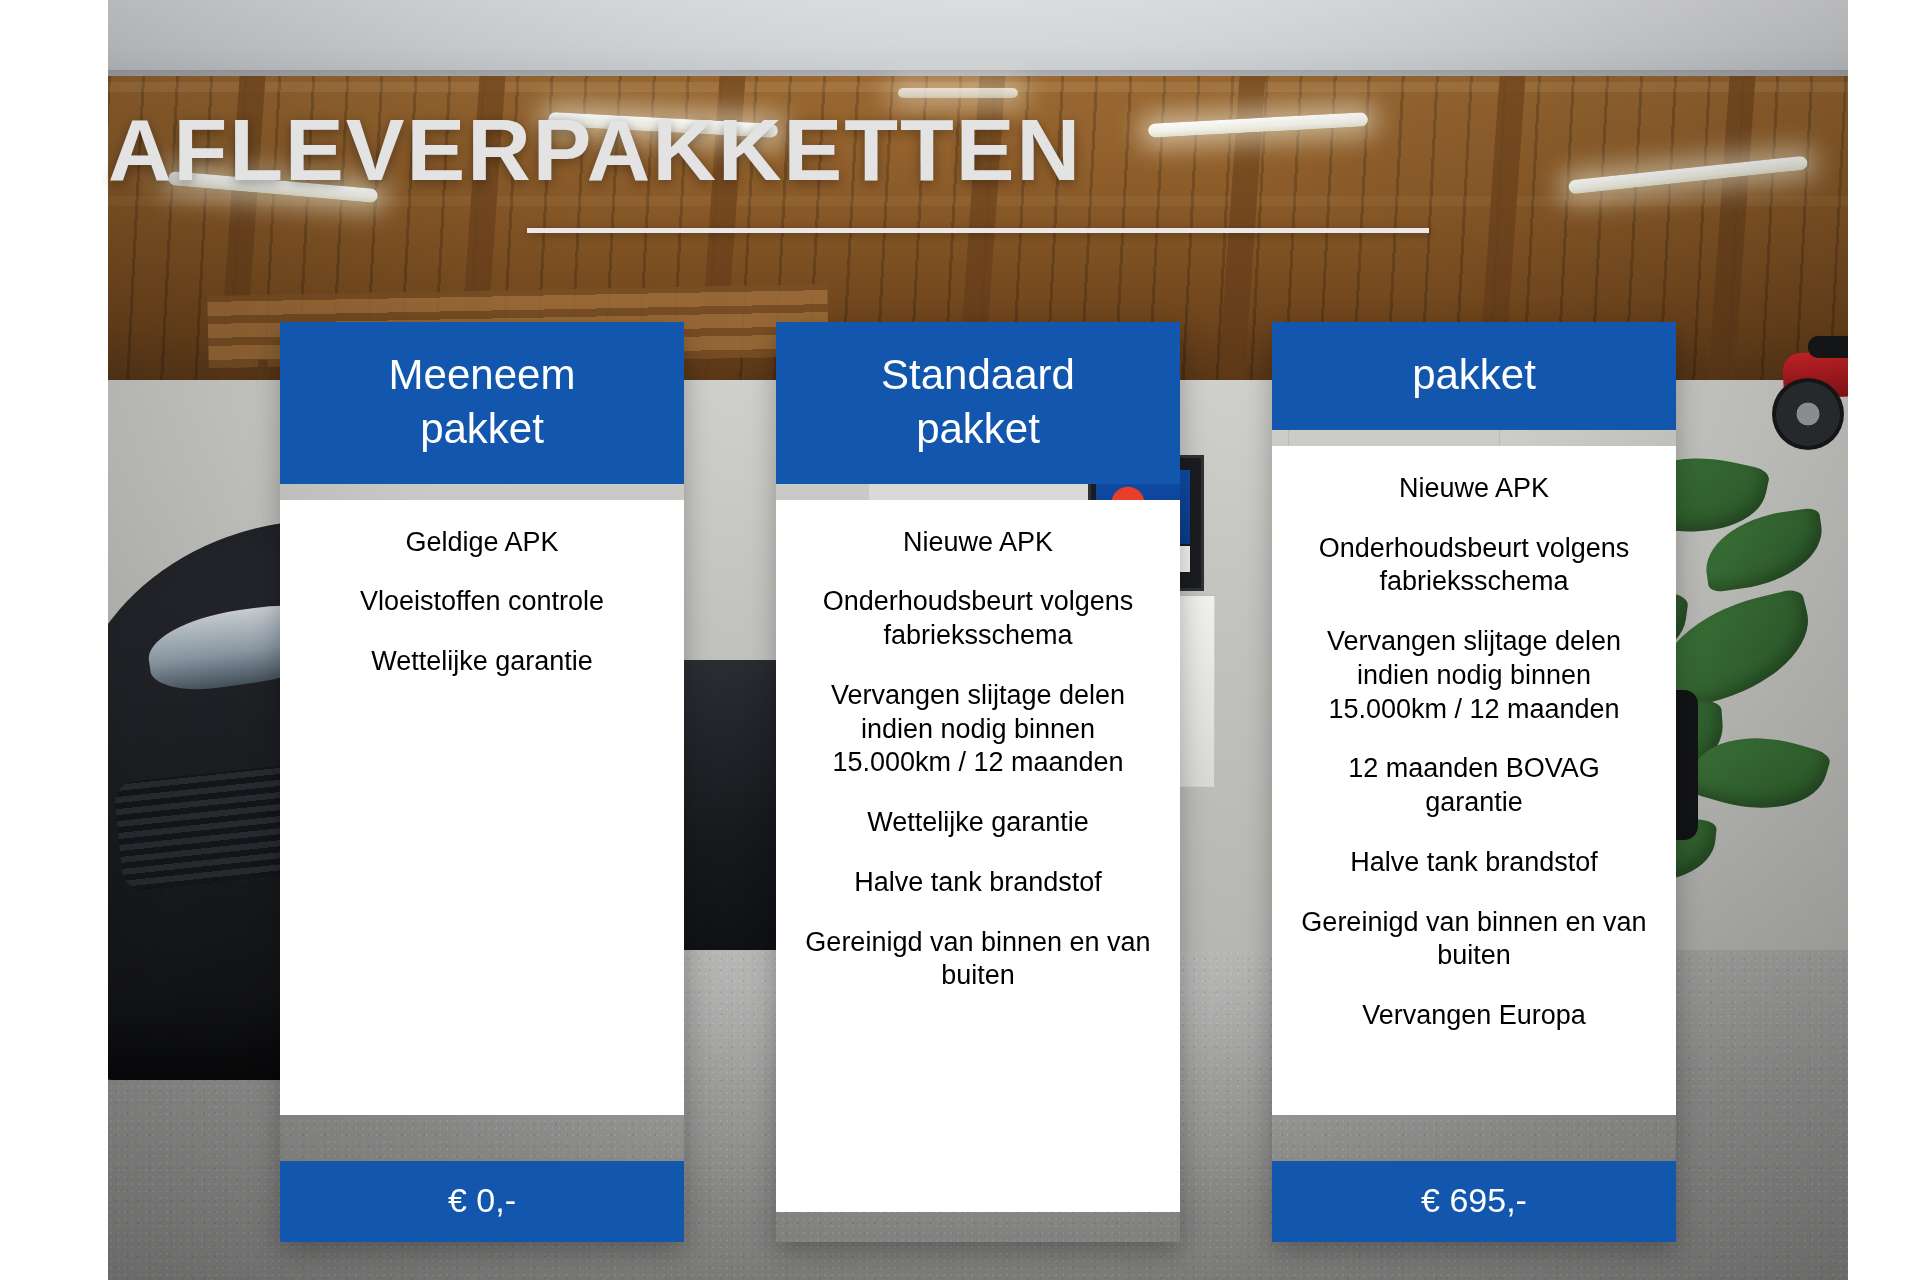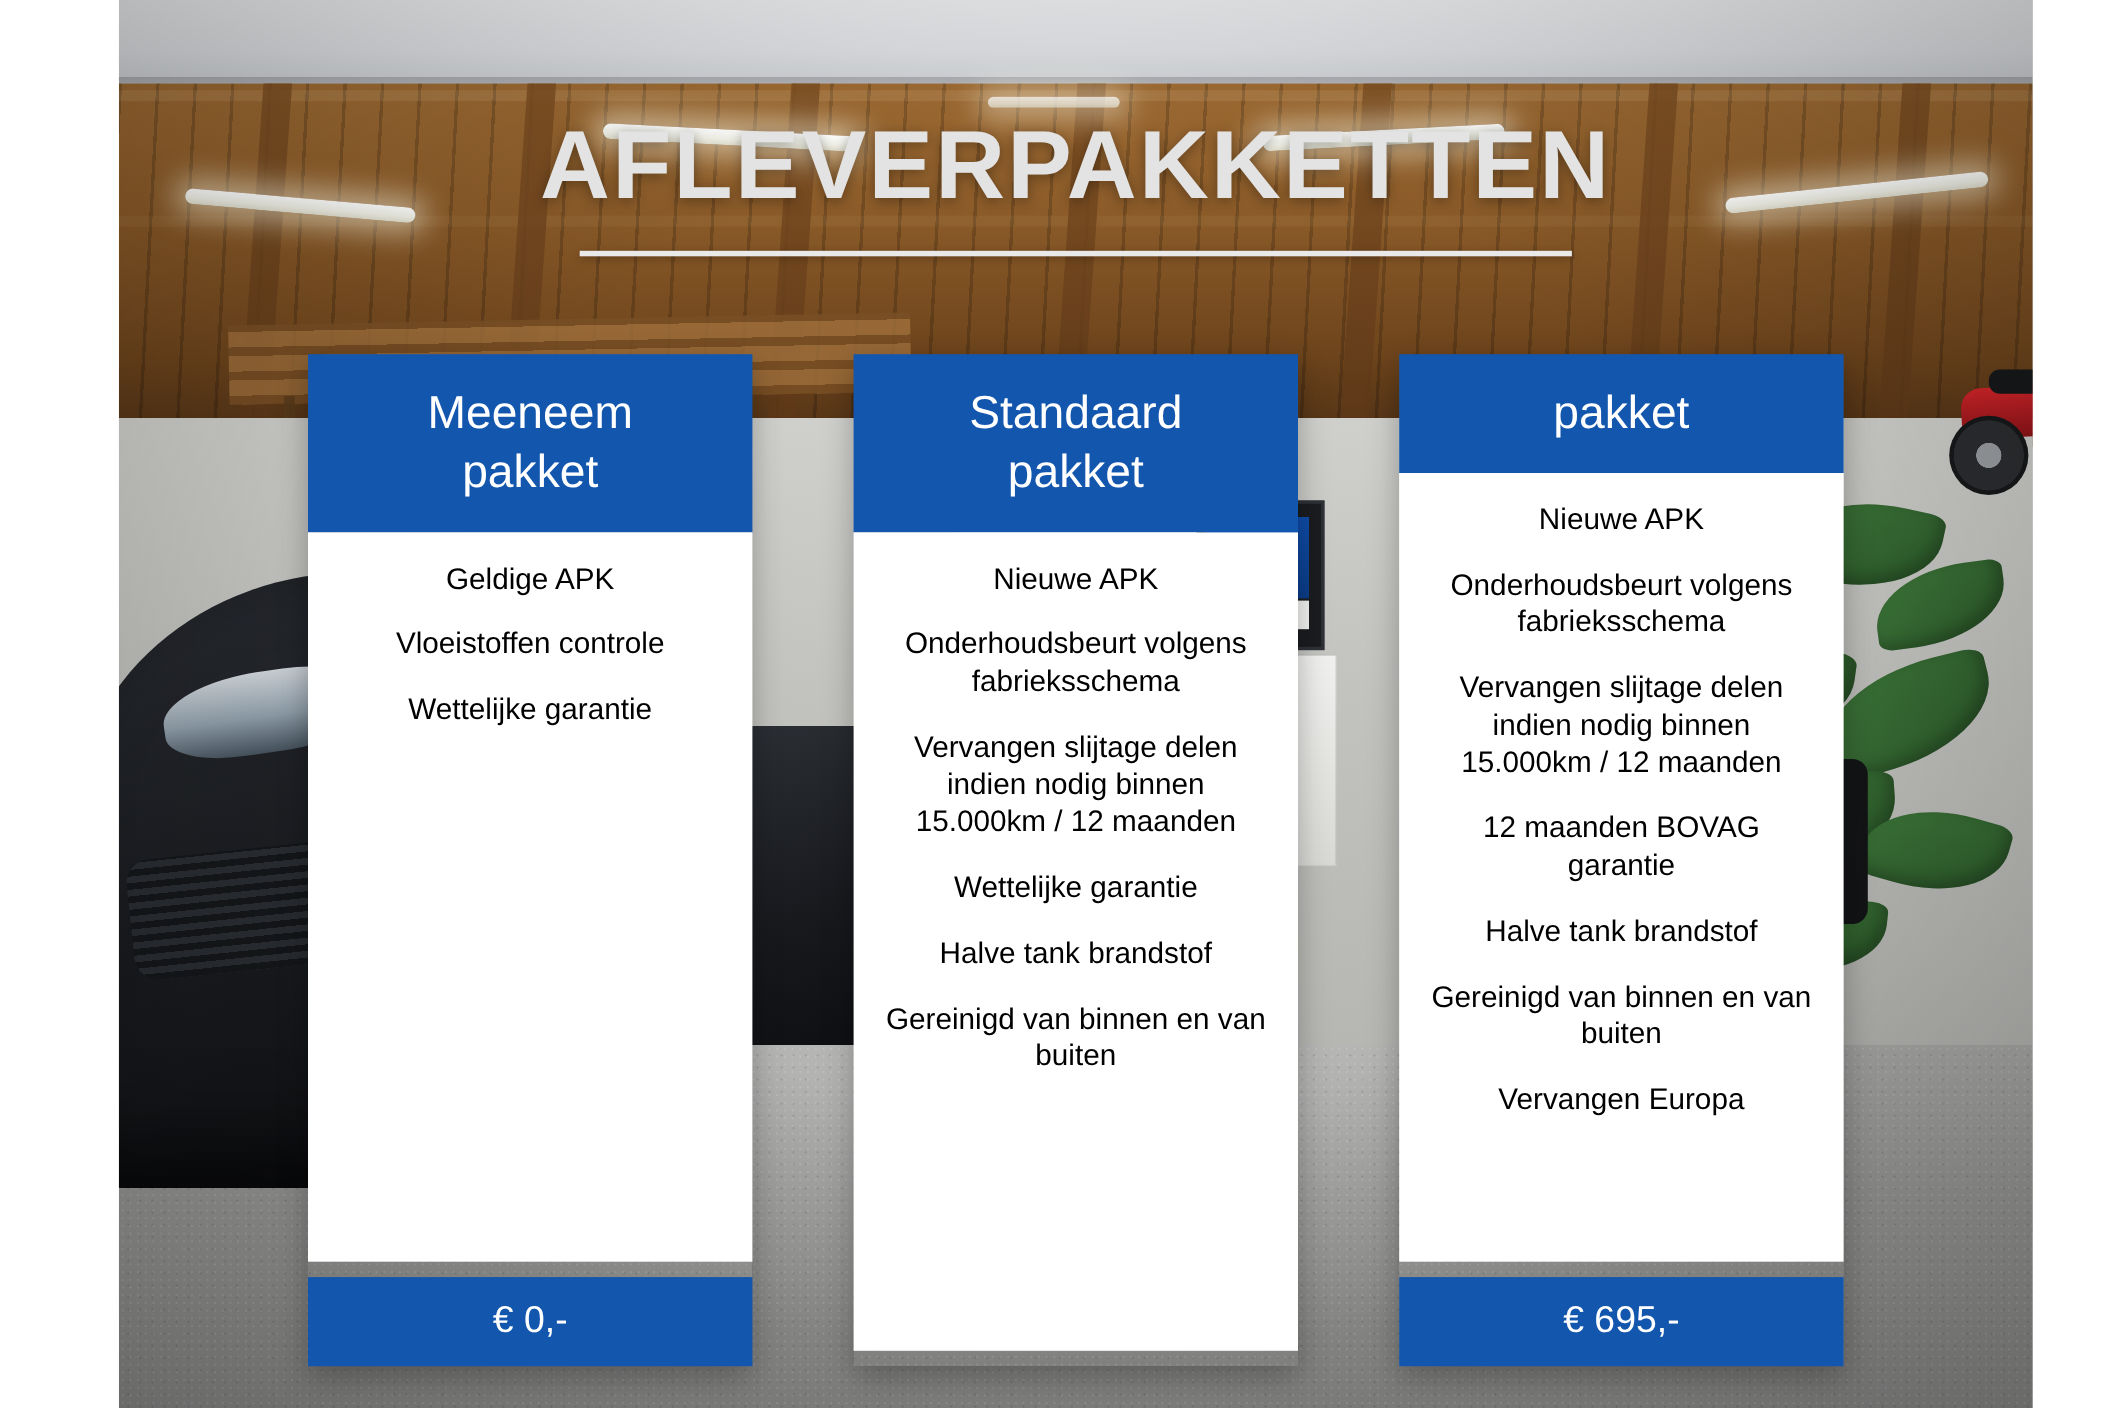--- a/index.html
+++ b/index.html
@@ -340,21 +340,20 @@
   }
   .margin-left { left: 0; }
   .margin-right { right: 0; width: 72px; }
 
   
   .title-wrap {
     position: absolute;
     left: 108px;
     top: 106px;
     width: 1740px;
-    text-align: center;
     z-index: 6;
   }
   .title {
     font-size: 88px;
     font-weight: 700;
     letter-spacing: 2px;
     color: #e3e3e3;
     text-shadow: 0 3px 12px rgba(0,0,0,.35);
     line-height: 1;
   }
@@ -376,20 +375,21 @@
     display: flex;
     justify-content: center;
     gap: 92px;
     z-index: 5;
   }
   .card {
     width: 404px;
     display: flex;
     flex-direction: column;
     box-shadow: 0 10px 26px rgba(0,0,0,.28);
+    gap: 16px;
   }
   .card-head {
     background: #1356ae;
     color: #ffffff;
     text-align: center;
     padding: 26px 10px 28px;
     font-size: 42px;
     font-weight: 400;
     line-height: 1.28;
   }

